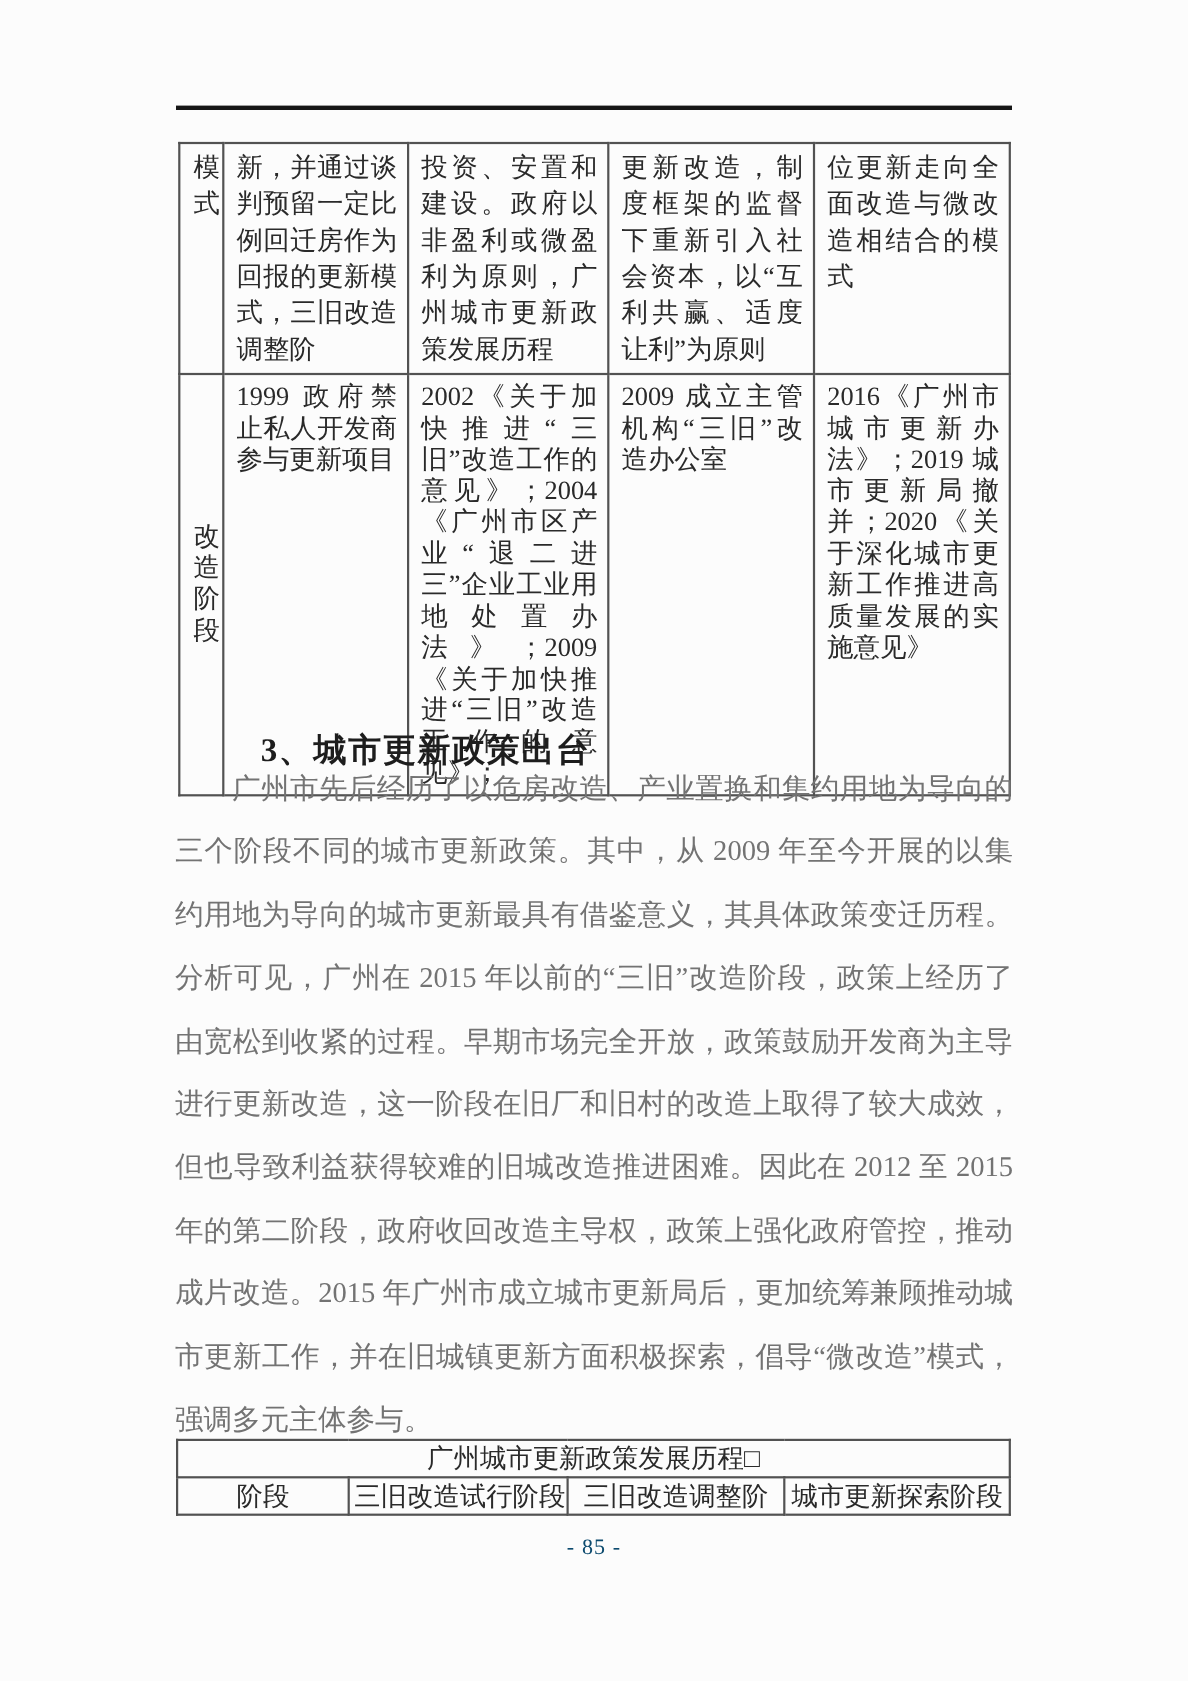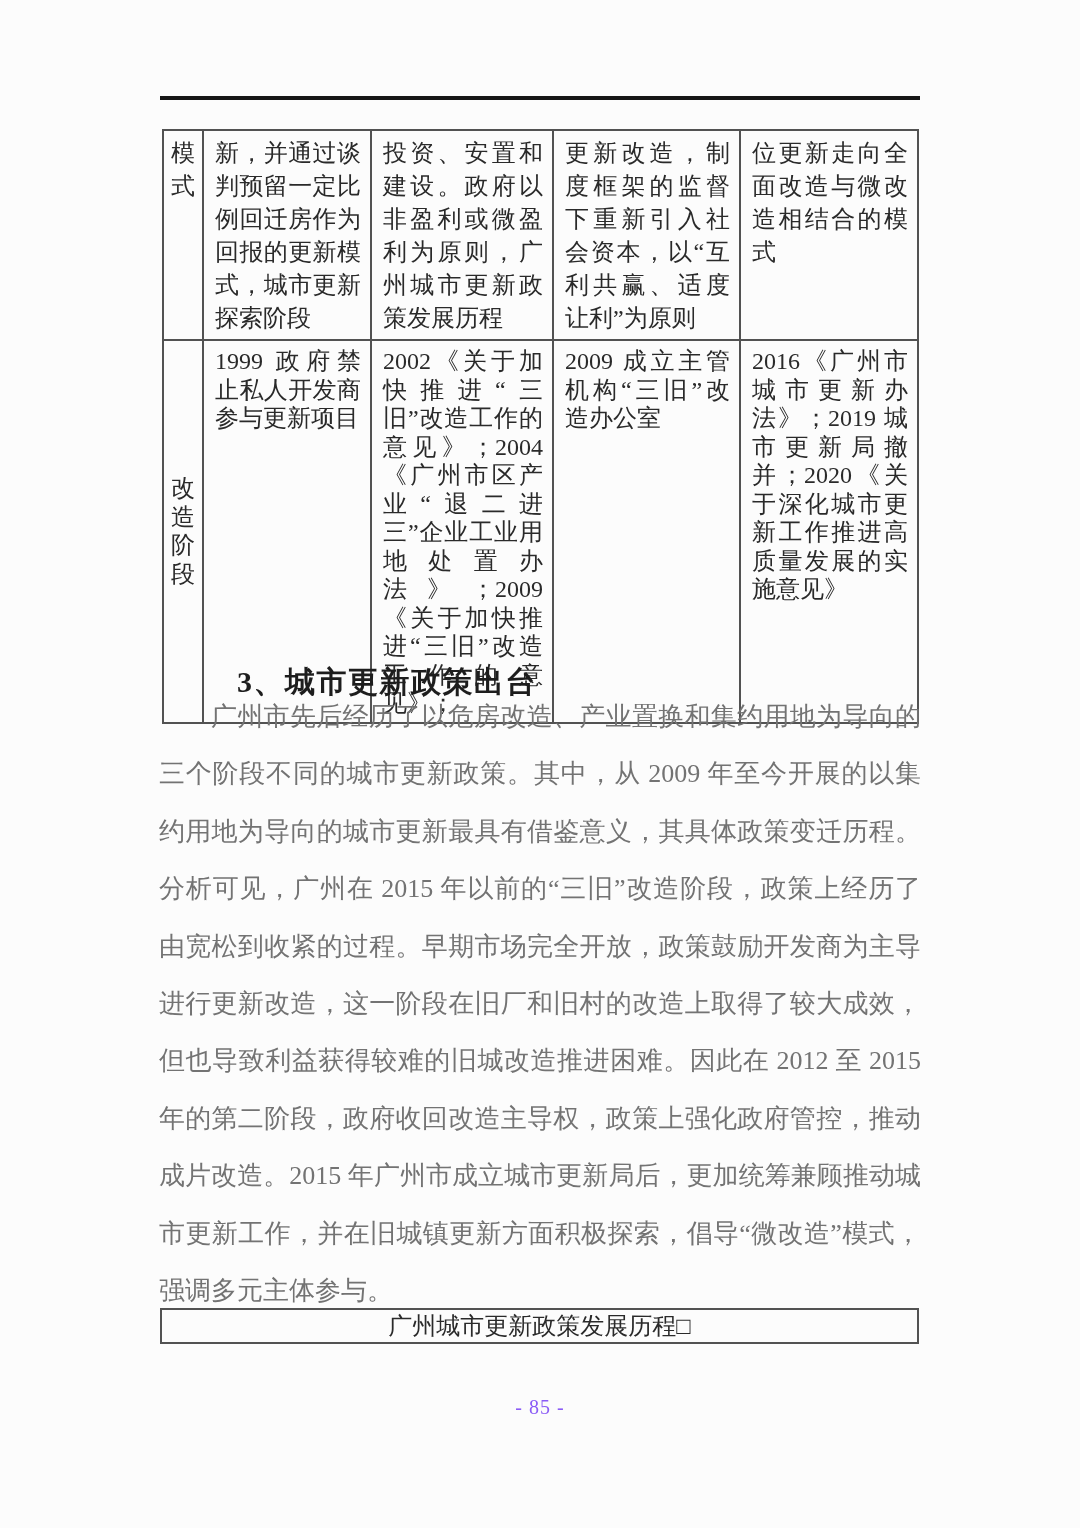--- a/index.html
+++ b/index.html
@@ -45,21 +45,21 @@
     text-justify: inter-character;
     color: #2a2a2a;
     overflow: hidden;
   }
   table.t1 tr.r1 { height: 198px; }
   table.t1 tr.r1 td { line-height: 33px; }
   table.t1 tr.r2 { height: 312px; }
   table.t1 tr.r2 td { line-height: 28.5px; }
   table.t1 td.vh {
     padding: 6px 2px;
-    text-align: center;
+    text-align: right;
     word-break: break-all;
     line-height: 35px;
   }
   table.t1 td.vh.mid { vertical-align: middle; }
 
   
   .sec-heading {
     position: absolute;
     left: 221px;
     top: 646px;
@@ -110,42 +110,42 @@
 
   
   .pagenum {
     position: absolute;
     left: 0;
     right: 0;
     top: 1396px;
     text-align: center;
     font-size: 20px;
     letter-spacing: 1px;
-    color: #8b5cf6;
+    color: #0c4a6e;
   }
 </style>
 </head>
 <body>
 
 <div class="page">
 
   <div class="top-rule"></div>
 
   <table class="t1">
     <colgroup>
       <col style="width:40px">
       <col style="width:168px">
       <col style="width:182px">
       <col style="width:187px">
       <col style="width:178px">
     </colgroup>
     <tbody>
       <tr class="r1">
         <td class="vh">模式</td>
-        <td>新，并通过谈判预留一定比例回迁房作为回报的更新模式，城市更新探索阶段</td>
+        <td>新，并通过谈判预留一定比例回迁房作为回报的更新模式，三旧改造调整阶</td>
         <td>投资、安置和建设。政府以非盈利或微盈利为原则，广州城市更新政策发展历程</td>
         <td>更新改造，制度框架的监督下重新引入社会资本，以“互利共赢、适度让利”为原则</td>
         <td>位更新走向全面改造与微改造相结合的模式</td>
       </tr>
       <tr class="r2">
         <td class="vh mid">改造阶段</td>
         <td>1999 政府禁止私人开发商参与更新项目</td>
         <td>2002《关于加快推进“三旧”改造工作的意见》；2004《广州市区产业“退二进三”企业工业用地处置办法》；2009《关于加快推进“三旧”改造工作的意见》；</td>
         <td>2009 成立主管机构“三旧”改造办公室</td>
         <td>2016《广州市城市更新办法》；2019 城市更新局撤并；2020《关于深化城市更新工作推进高质量发展的实施意见》</td>
@@ -161,18 +161,24 @@
     <colgroup>
       <col style="width:156px">
       <col style="width:199px">
       <col style="width:197px">
       <col style="width:205px">
     </colgroup>
     <tbody>
       <tr class="title-row">
         <td colspan="4">广州城市更新政策发展历程□</td>
       </tr>
+      <tr class="cols-row">
+        <td>阶段</td>
+        <td>三旧改造试行阶段</td>
+        <td>三旧改造调整阶</td>
+        <td>城市更新探索阶段</td>
+      </tr>
     </tbody>
   </table>
 
   <div class="pagenum">- 85 -</div>
 
 </div>
 
 </body></html>

